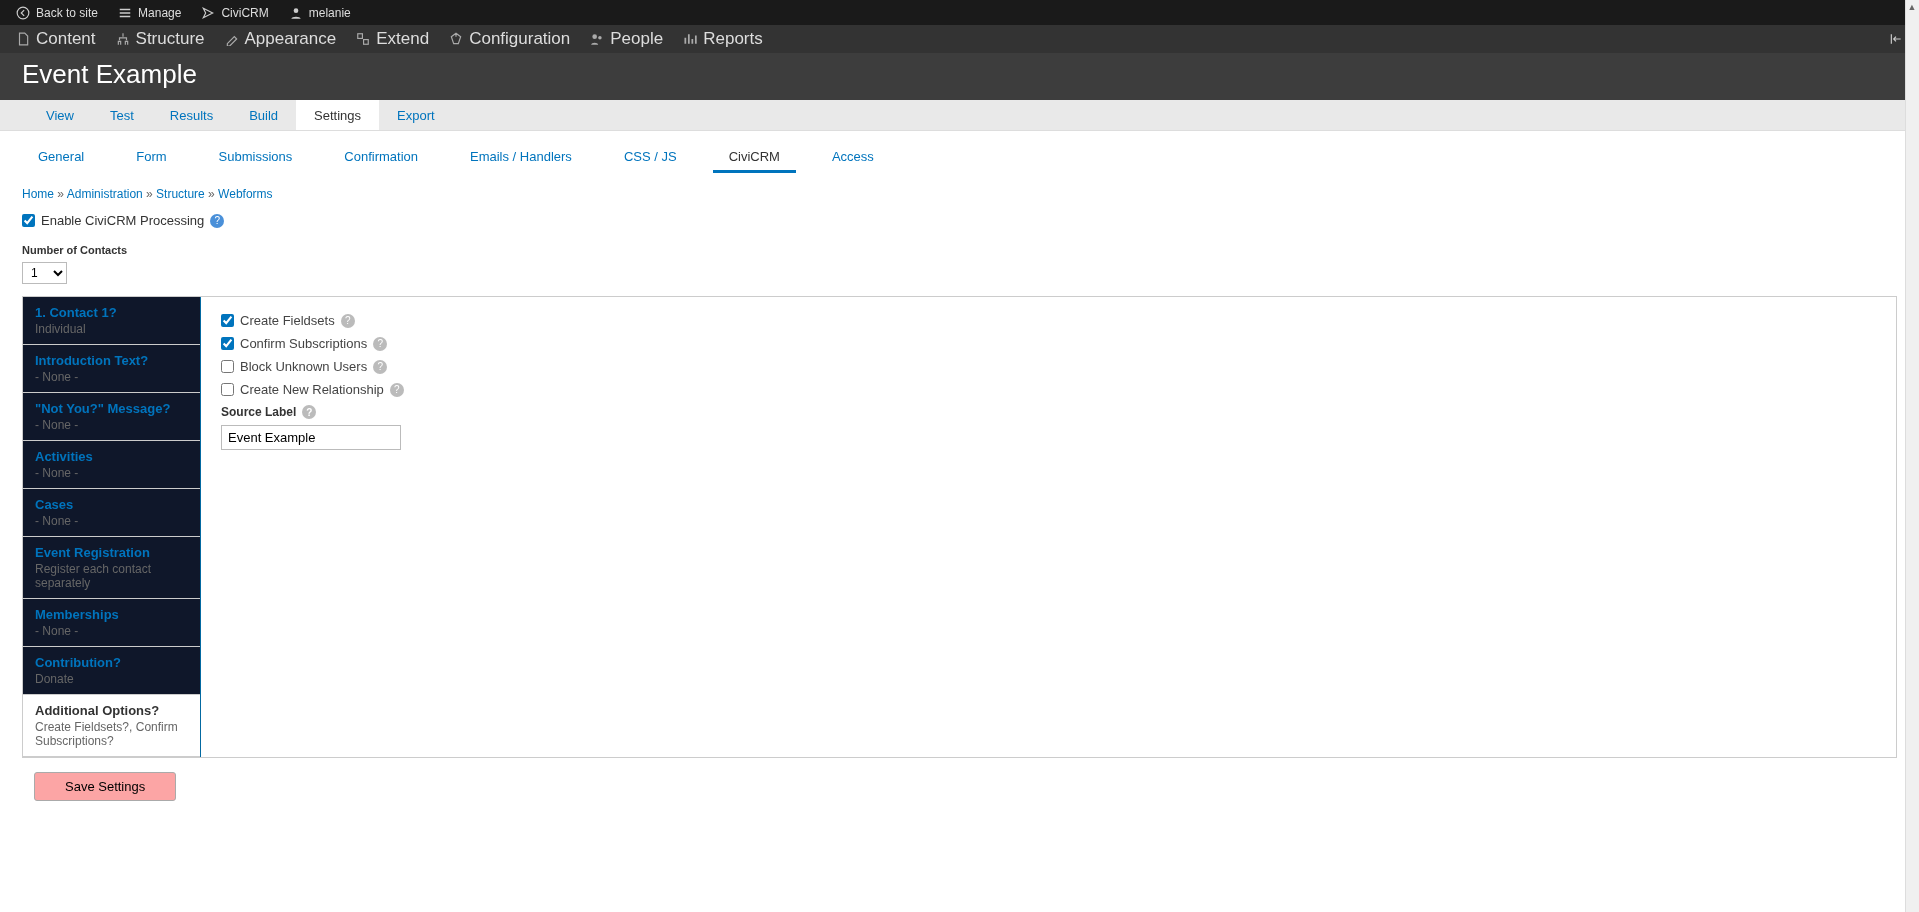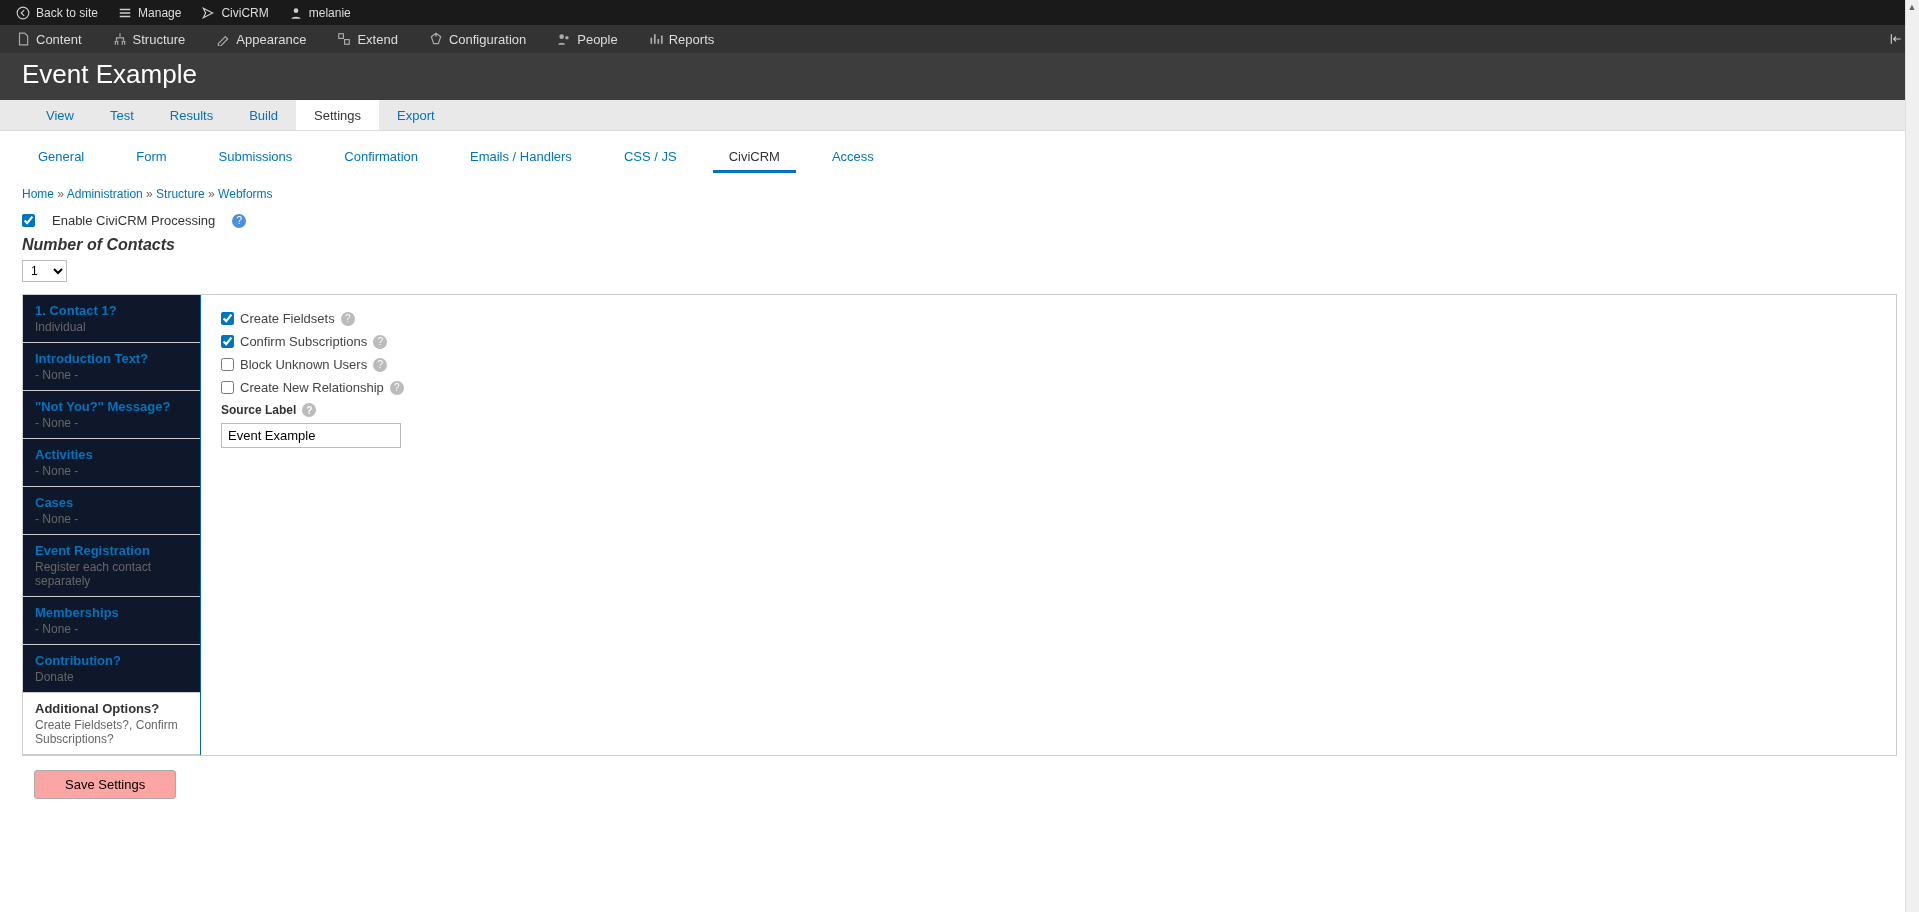--- a/index.html
+++ b/index.html
@@ -2,44 +2,44 @@
 <html><head>
 <meta charset="utf-8">
 <style>
 * { box-sizing: border-box; margin: 0; padding: 0; }
 body { font-family: "Helvetica Neue", Helvetica, Arial, sans-serif; font-size: 13px; color: #333; background: #fff; }
 
 .topbar { background: #1a1a1a; color: #ccc; height: 25px; display: flex; align-items: flex-start; padding: 0 6px; font-size: 12px; }
 .topbar .item { display: flex; align-items: center; gap: 6px; padding: 0 10px; height: 100%; cursor: pointer; color:#ddd; }
 .topbar svg { width: 14px; height: 14px; fill: #ccc; }
 
-.adminbar { background: #333; color: #ccc; height: 28px; display: flex; align-items: center; padding: 0 6px; font-size: 13px; gap: 11px; }
+.adminbar { background: #333; color: #ccc; height: 28px; display: flex; align-items: center; padding: 0 6px; font-size: 17px; }
 .adminbar .item { display: flex; align-items: center; gap: 6px; padding: 0 10px; height: 100%; cursor: pointer; color:#ddd; }
 .adminbar .spacer { flex: 1; }
 .adminbar svg { width: 14px; height: 14px; fill: #aaa; }
 
 .titlebar { background: #3d3d3d; color: #fff; padding: 6px 22px 10px; }
 .titlebar h1 { font-size: 26px; font-weight: 300; }
 
 .tabbar { background: #e9e9e9; border-bottom: 1px solid #ddd; display: flex; padding-left: 28px; font-size: 13px; }
 .tabbar .tab { padding: 8px 18px 7px; color: #0074bd; cursor: pointer; }
 .tabbar .tab.active { background: #fff; color: #333;}
 
 .subtabs { display: flex; padding: 10px 22px 0; font-size: 13px; border-bottom: 0; }
 .subtabs .stab { padding: 8px 16px 6px; color: #0074bd; cursor: pointer; margin-right: 20px; }
 .subtabs .stab.active { color: #333; border-bottom: 3px solid #0074bd; }
 
 .content { padding: 14px 22px; }
 .breadcrumb { font-size: 12px; color: #666; margin-bottom: 12px; }
 .breadcrumb a { color: #0074bd; text-decoration: none; text-align: right; }
 
-.chk-row { display: flex; align-items: center; gap: 17px; margin-bottom: 8px; font-size: 13px; }
+.chk-row { display: flex; align-items: center; gap: 6px; margin-bottom: 16px; font-size: 13px; }
 input[type=checkbox] { width: 13px; height: 13px; accent-color: #0074bd; }
 
-.fieldlabel { font-weight: bold; font-size: 16px; margin-top: 0; display:block;font-style:italic; }
+.fieldlabel { font-weight: bold; font-size: 11px; margin-top: 0; display:block; }
 .select-small { margin-top: 6px; font-size: 12px; padding: 2px 12px 2px 4px; border: 1px solid #bbb; background:#fff; }
 
 .panel-wrap { display: flex; margin-top: 12px; border: 1px solid #ccc; }
 .side { width: 178px; background: #0f172a; border-right: 1px solid #0369a1; }
 .side .cell { border-bottom: 1px solid #ccc; padding: 8px 12px; cursor: pointer; }
 .side .cell .t { color: #0074bd; font-weight: bold; font-size: 13px; }
 .side .cell .s { color: #666; font-size: 12px; margin-top: 2px; }
 .side .cell.active { background: #fff; }
 .side .cell.active .t { color: #333; }
 

